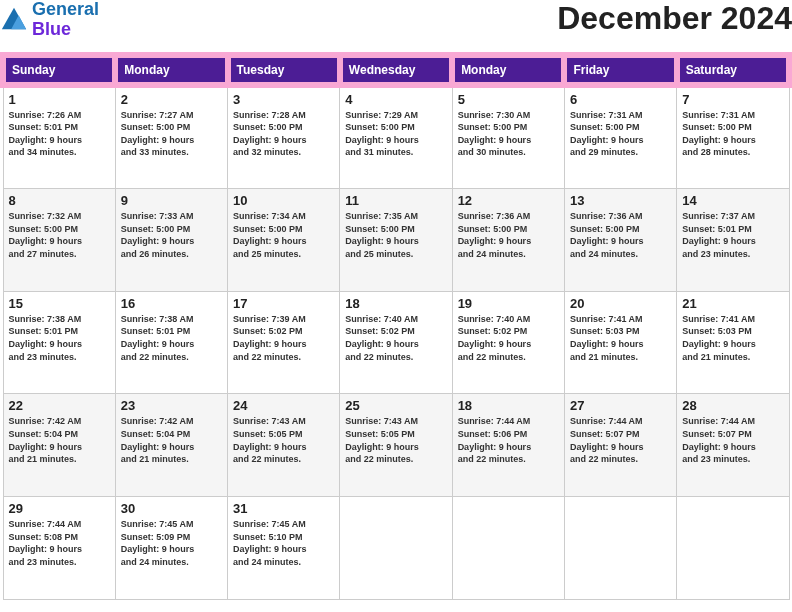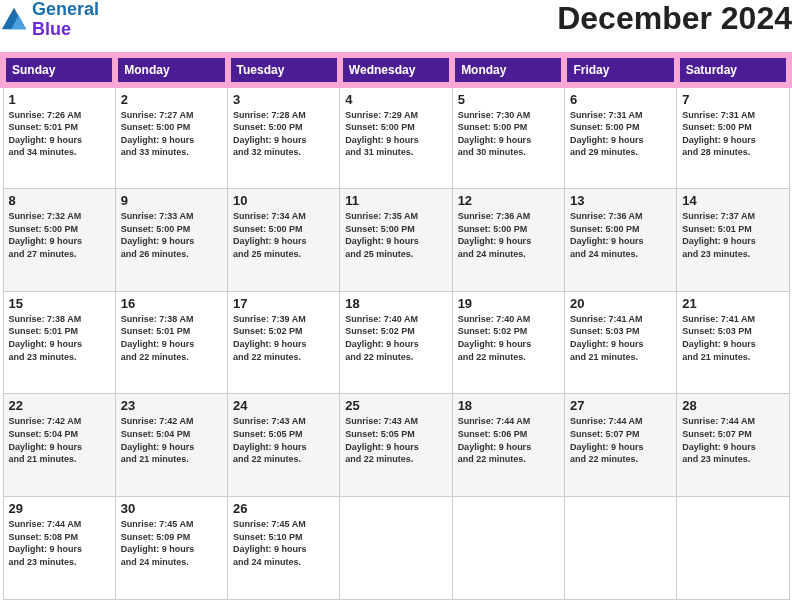--- a/index.html
+++ b/index.html
@@ -252,21 +252,21 @@
         <tr>
           <td>
             <span class="day-num">29</span>
             <div class="cell-text">Sunrise: 7:44 AM<br>Sunset: 5:08 PM<br>Daylight: 9 hours<br>and 23 minutes.</div>
           </td>
           <td>
             <span class="day-num">30</span>
             <div class="cell-text">Sunrise: 7:45 AM<br>Sunset: 5:09 PM<br>Daylight: 9 hours<br>and 24 minutes.</div>
           </td>
           <td>
-            <span class="day-num">26</span>
+            <span class="day-num">31</span>
             <div class="cell-text">Sunrise: 7:45 AM<br>Sunset: 5:10 PM<br>Daylight: 9 hours<br>and 24 minutes.</div>
           </td>
           <td class="empty-cell"></td>
           <td class="empty-cell"></td>
           <td class="empty-cell"></td>
           <td class="empty-cell"></td>
         </tr>
       </tbody>
   </table>
 </div>

